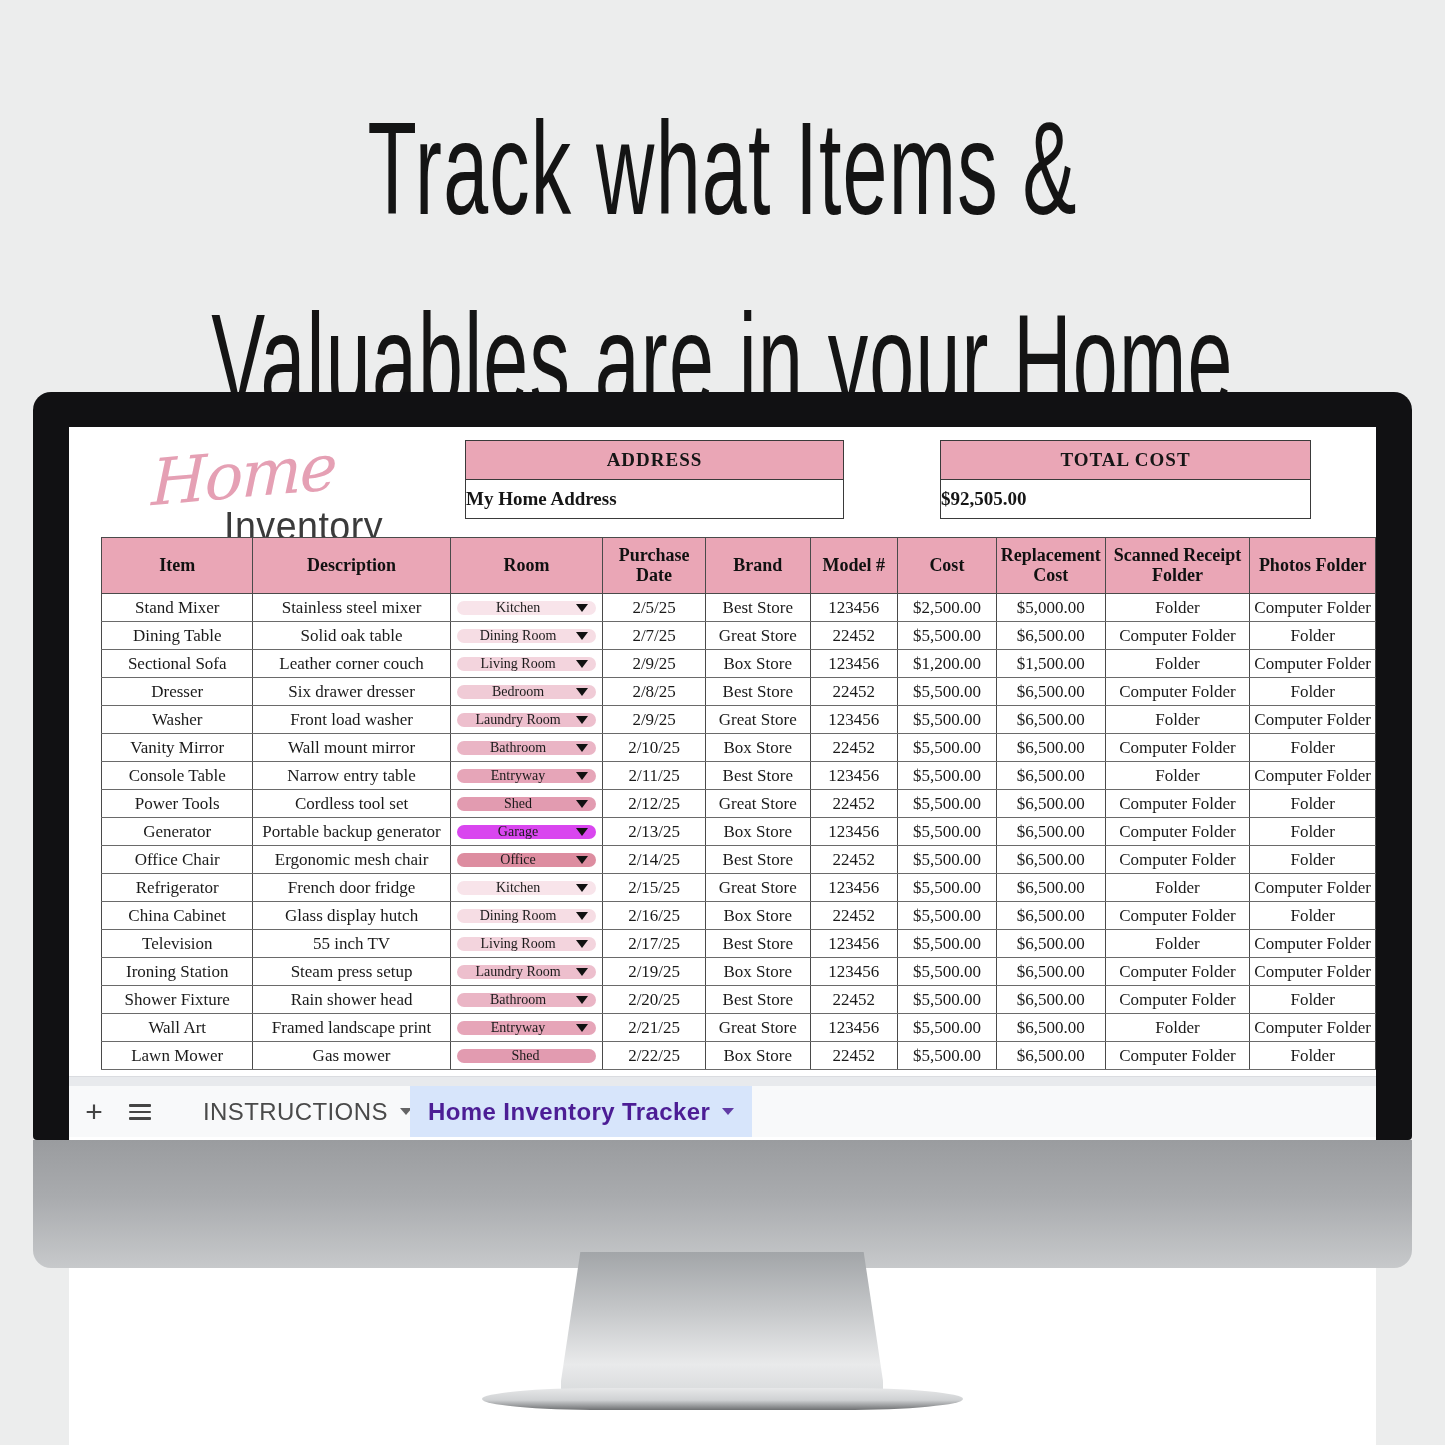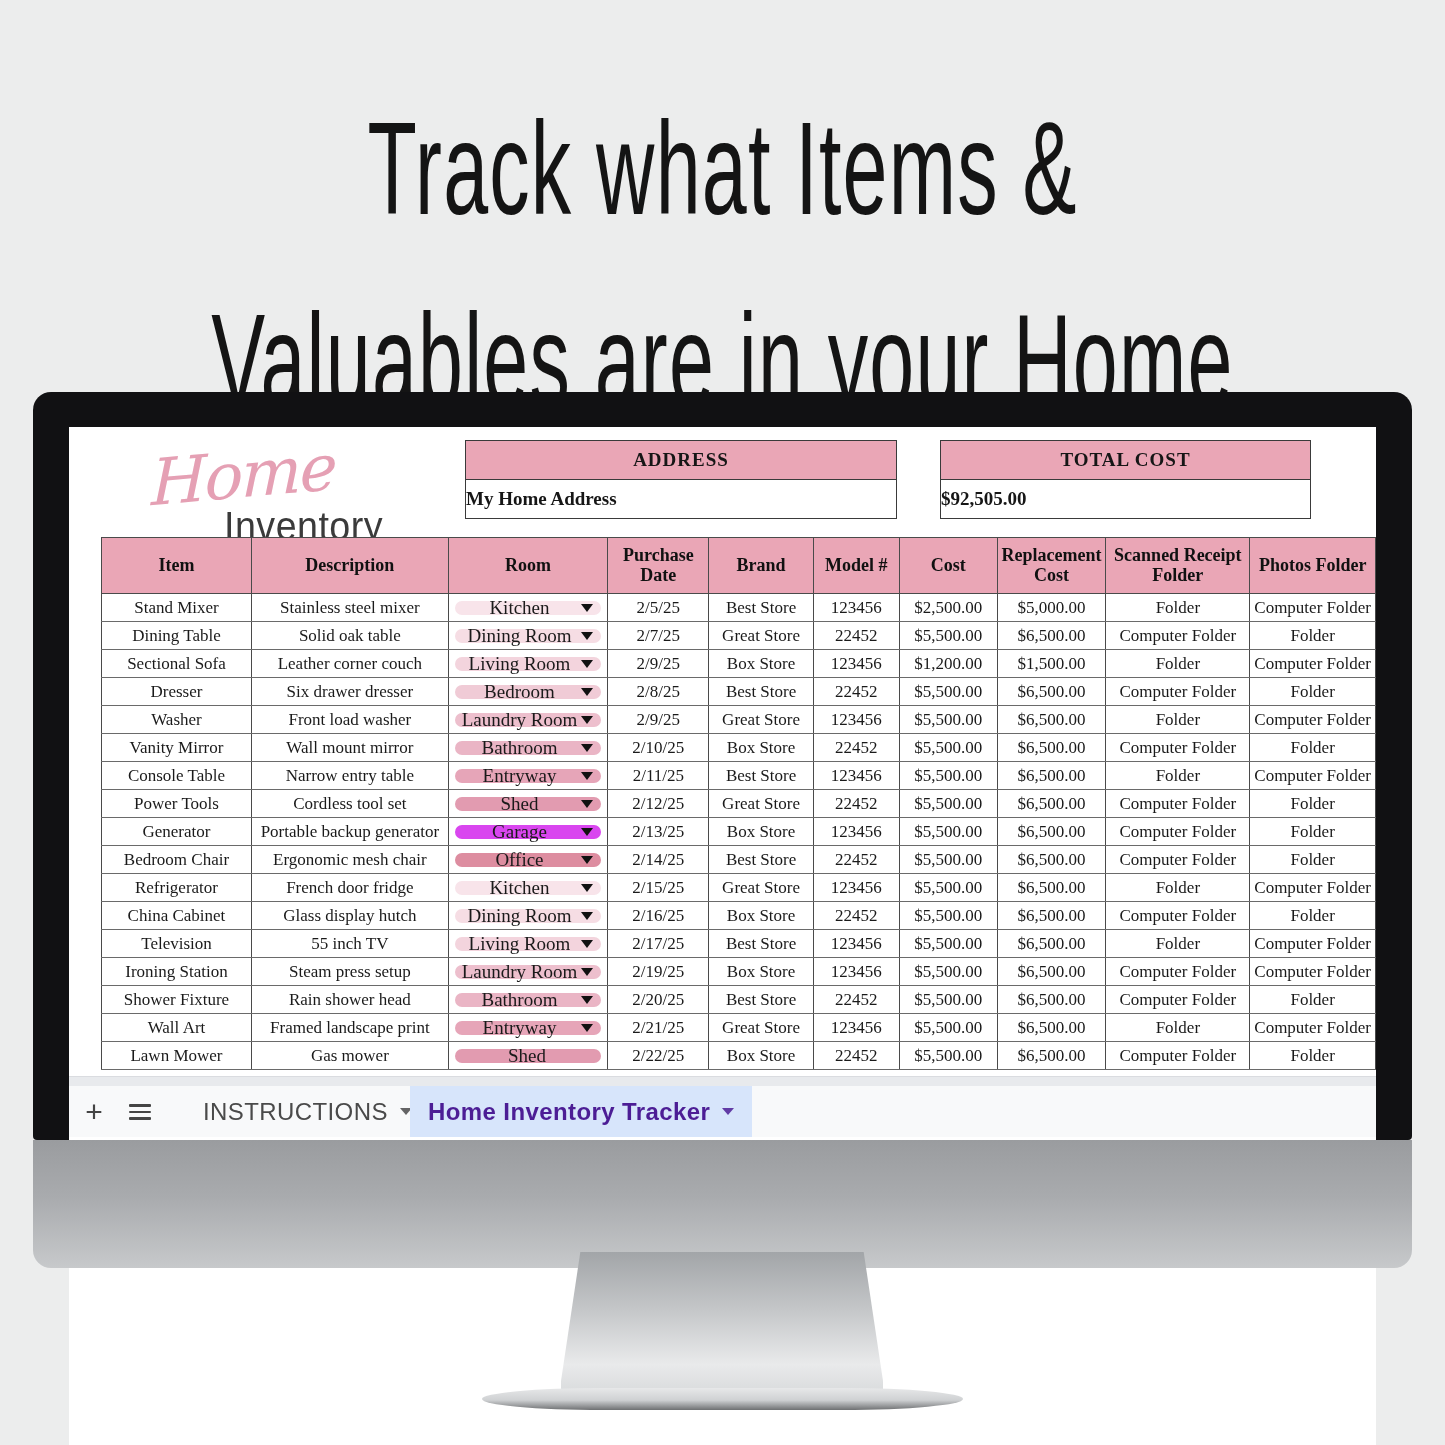--- a/index.html
+++ b/index.html
@@ -86,21 +86,21 @@
     letter-spacing:1px;
     height:38px;line-height:38px;text-align:center;
   }
   .infobox .val{
     border:1.4px solid #3a3a3a;border-top:none;
     background:#ffffff;
     font-family:"Liberation Serif",serif;
     font-weight:700;font-size:19px;color:#161616;
     height:38px;line-height:38px;text-align:left;
   }
-  #addr-box{left:396px;top:13px;width:432px;}
+  #addr-box{left:396px;top:13px;width:379px;}
   #total-box{left:871px;top:13px;width:371px;}
 
   
   .tbl{
     position:absolute;left:32px;top:110px;
     border-collapse:collapse;
     table-layout:fixed;
     font-family:"Liberation Serif",serif;
   }
   .tbl th{
@@ -114,21 +114,21 @@
     border:1px solid #6a6a6a;
     border-left:1.2px solid #4a4a4a;border-right:1.2px solid #4a4a4a;
     height:27px;padding:0 4px;
     font-size:17px;color:#1a1a1a;text-align:center;
     white-space:nowrap;overflow:hidden;
   }
   td.room-cell{padding:0 6px;}
   .chip{
     display:flex;align-items:center;justify-content:space-between;
     border-radius:14px;height:14px;padding:0 8px 0 6px;
-    font-size:19px;color:#1a1a1a;
+    font-size:14px;color:#1a1a1a;
   }
   .chip .chip-txt{flex:1;text-align:center;}
   .chip .caret{
     width:0;height:0;margin-left:3px;
     border-left:6px solid transparent;border-right:6px solid transparent;
     border-top:8px solid #111;
   }
 
   
   .tabbar{
@@ -365,21 +365,21 @@
               </td>
               <td>2/13/25</td>
               <td>Box Store</td>
               <td>123456</td>
               <td>$5,500.00</td>
               <td>$6,500.00</td>
               <td>Computer Folder</td>
               <td>Folder</td>
             </tr>
             <tr>
-              <td>Bedroom Chair</td>
+              <td>Office Chair</td>
               <td>Ergonomic mesh chair</td>
               <td class="room-cell">
                 <div class="chip" style="background: rgb(221, 141, 160);">
                   <span class="chip-txt">Office</span>
                   <span class="caret"></span>
                 </div>
               </td>
               <td>2/14/25</td>
               <td>Best Store</td>
               <td>22452</td>

